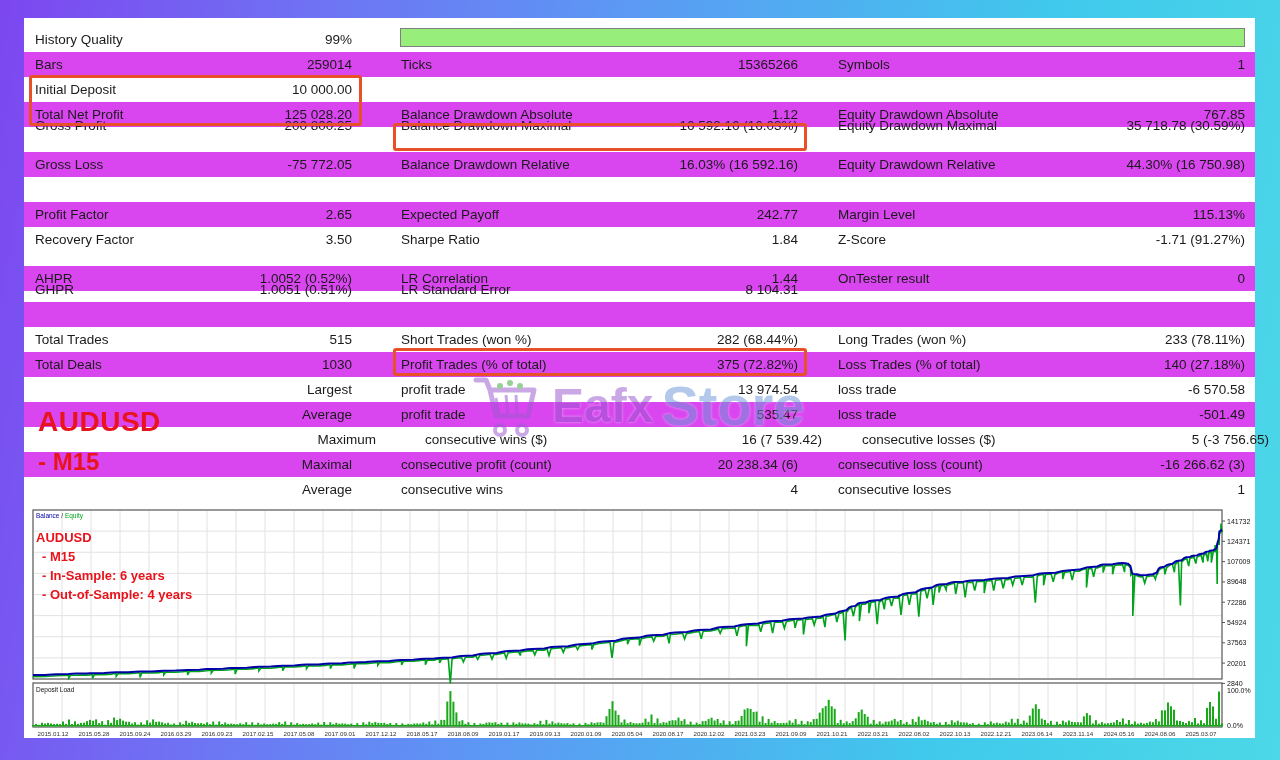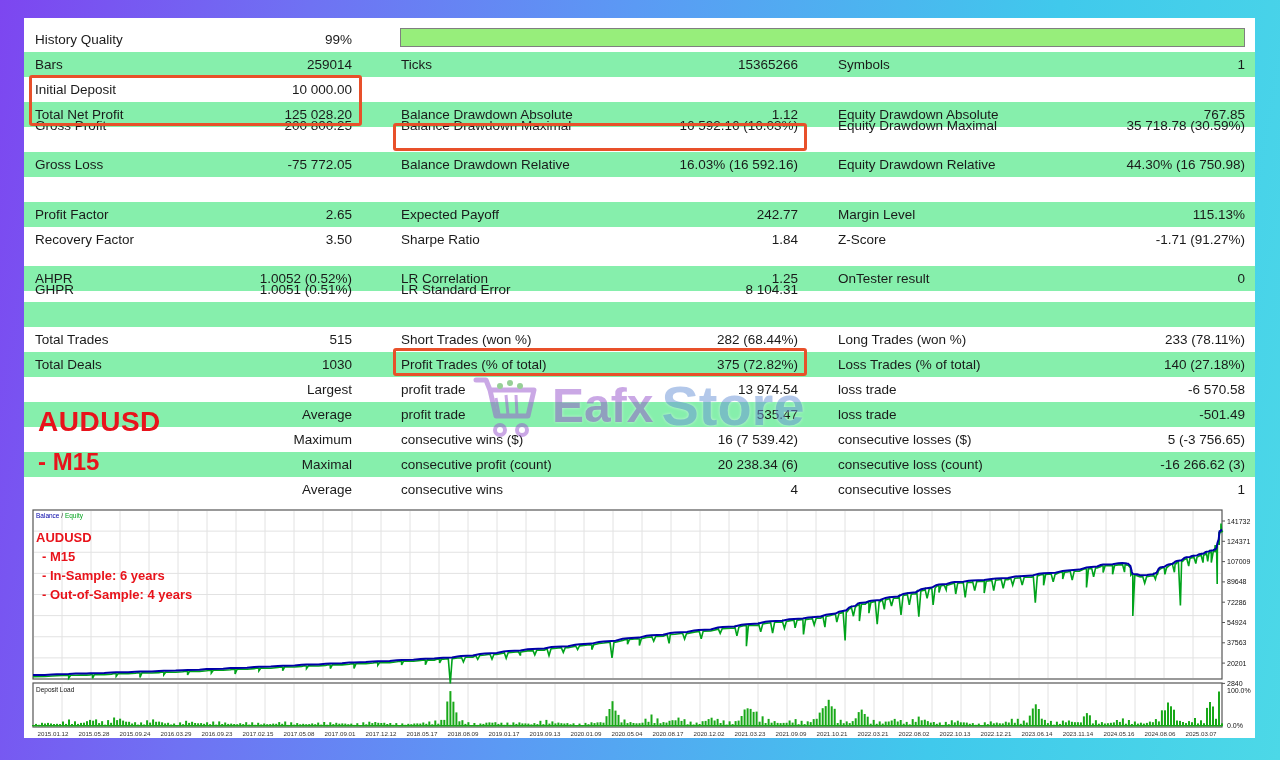--- a/index.html
+++ b/index.html
@@ -1,21 +1,21 @@
 <!DOCTYPE html>
 <html><head>
 <meta charset="utf-8">
 <style>
   * { margin:0; padding:0; box-sizing:border-box; }
   body { width:1280px; height:760px; overflow:hidden; font-family:"Liberation Sans", sans-serif; }
   .frame { position:absolute; inset:0; width:1280px; height:760px;
     background:linear-gradient(100deg,#7d46f0 0%,#6f72f3 22%,#5b9af4 45%,#40c9ec 75%,#4cd8e7 100%); }
   .panel { position:absolute; left:24px; top:18px; width:1231px; height:720px; background:#ffffff; }
   .trow { position:absolute; left:0; width:1231px; height:25px; font-size:13.5px; color:#1a1a1a; line-height:25px; }
-  .trow.shaded { background:#86efac; }
+  .trow.shaded { background:#d946ef; }
   .cell { position:absolute; top:0; height:25px; white-space:nowrap; }
   .c1l { left:11px; }
   .c1v { left:120px; width:208px; text-align:right; }
   .c2l { left:377px; }
   .c2v { left:560px; width:214px; text-align:right; }
   .c3l { left:814px; }
   .c3v { left:1010px; width:211px; text-align:right; }
   .progressbar { position:absolute; left:376px; top:10px; width:845px; height:19px; background:#97ee7b; border:1px solid #7f7f7f; }
   .hlbox { position:absolute; border:3px solid #e8502a; border-radius:3px; }
   .hl1 { left:5px; top:57px; width:333px; height:51px; }
@@ -88,21 +88,21 @@
           <span class="cell c1v">3.50</span>
           <span class="cell c2l">Sharpe Ratio</span>
           <span class="cell c2v">1.84</span>
           <span class="cell c3l">Z-Score</span>
           <span class="cell c3v">-1.71 (91.27%)</span>
         </div>
         <div class="trow shaded" style="top: 248px;">
           <span class="cell c1l">AHPR</span>
           <span class="cell c1v">1.0052 (0.52%)</span>
           <span class="cell c2l">LR Correlation</span>
-          <span class="cell c2v">1.25</span>
+          <span class="cell c2v">1.44</span>
           <span class="cell c3l">OnTester result</span>
           <span class="cell c3v">0</span>
         </div>
         <div class="trow" style="top: 259px;">
           <span class="cell c1l">GHPR</span>
           <span class="cell c1v">1.0051 (0.51%)</span>
           <span class="cell c2l">LR Standard Error</span>
           <span class="cell c2v">8 104.31</span>
         </div>
         <div class="trow shaded" style="top: 284px;"></div>
@@ -129,21 +129,21 @@
           <span class="cell c3l">loss trade</span>
           <span class="cell c3v">-6 570.58</span>
         </div>
         <div class="trow shaded" style="top: 384px;">
           <span class="cell c1v">Average</span>
           <span class="cell c2l">profit trade</span>
           <span class="cell c2v">535.47</span>
           <span class="cell c3l">loss trade</span>
           <span class="cell c3v">-501.49</span>
         </div>
-        <div class="trow" style="top: 409px;">
+        <div class="trow" style="top: 409px; margin-left: 24px;">
           <span class="cell c1v">Maximum</span>
           <span class="cell c2l">consecutive wins ($)</span>
           <span class="cell c2v">16 (7 539.42)</span>
           <span class="cell c3l">consecutive losses ($)</span>
           <span class="cell c3v">5 (-3 756.65)</span>
         </div>
         <div class="trow shaded" style="top: 434px;">
           <span class="cell c1v">Maximal</span>
           <span class="cell c2l">consecutive profit (count)</span>
           <span class="cell c2v">20 238.34 (6)</span>

